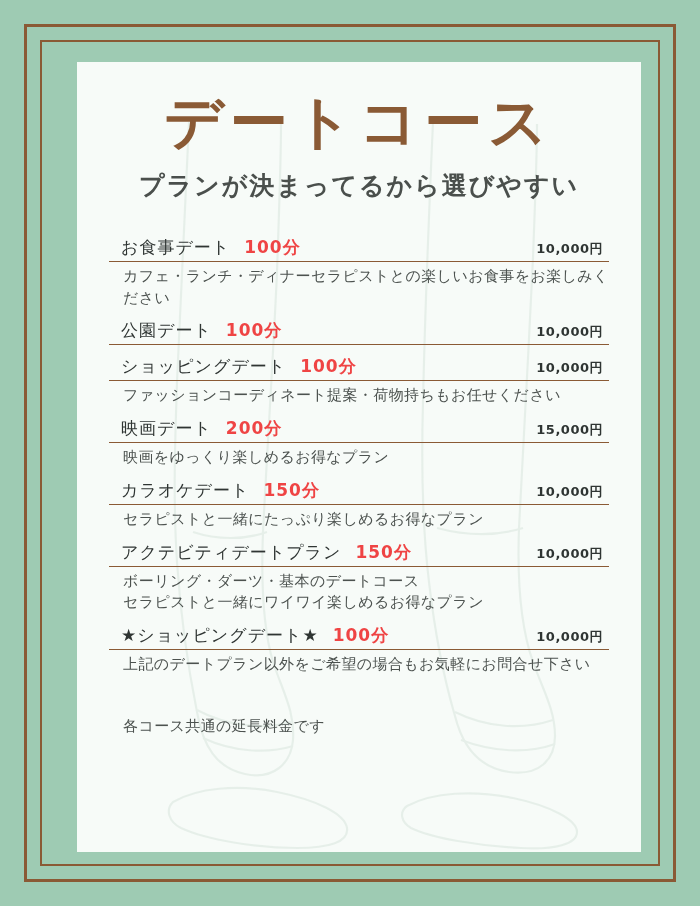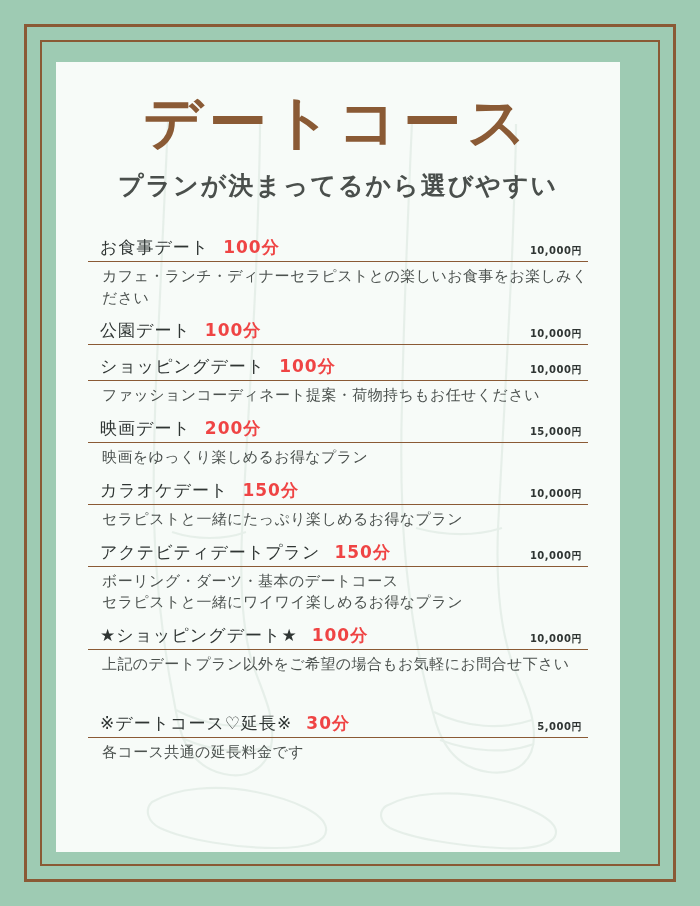--- a/index.html
+++ b/index.html
@@ -35,21 +35,21 @@
     left: 40px;
     top: 40px;
     right: 40px;
     bottom: 40px;
     border: 2px solid #8a5a35;
     box-sizing: border-box;
   }
   
   .card {
     position: absolute;
-    left: 56px;
+    left: 77px;
     top: 62px;
     width: 564px;
     height: 790px;
     background: #f7fbf8;
     overflow: hidden;
     box-sizing: border-box;
   }
   
   .bg-art {
     position: absolute;
@@ -118,21 +118,21 @@
     white-space: nowrap;
   }
   .item-left {
     display: flex;
     align-items: baseline;
   }
   .item-price {
     font-family: "DejaVu Sans", sans-serif;
     font-weight: bold;
     color: #2f3533;
-    font-size: 10px;
+    font-size: 13px;
     letter-spacing: 0.5px;
     white-space: nowrap;
     padding-bottom: 1px;
   }
   .item-desc {
     font-family: "DejaVu Sans", sans-serif;
     color: #4c524f;
     font-size: 15px;
     letter-spacing: 0.4px;
     line-height: 1.45;
@@ -249,26 +249,19 @@
               <span class="item-duration">100分</span>
             </div>
             <span class="item-price">10,000円</span>
           </div>
           <div class="item-desc">上記のデートプラン以外をご希望の場合もお気軽にお問合せ下さい</div>
         </div>
 
         <div class="spacer-gap"></div>
 
         <div class="item">
-          <div class="item-head">
-            <div class="item-left">
-              <span class="item-name">※デートコース♡延長※</span>
-              <span class="item-duration">30分</span>
-            </div>
-            <span class="item-price">5,000円</span>
-          </div>
           <div class="item-desc">各コース共通の延長料金です</div>
         </div>
 
       </div>
     </div>
   </div>
 </div>
 
 </body></html>

